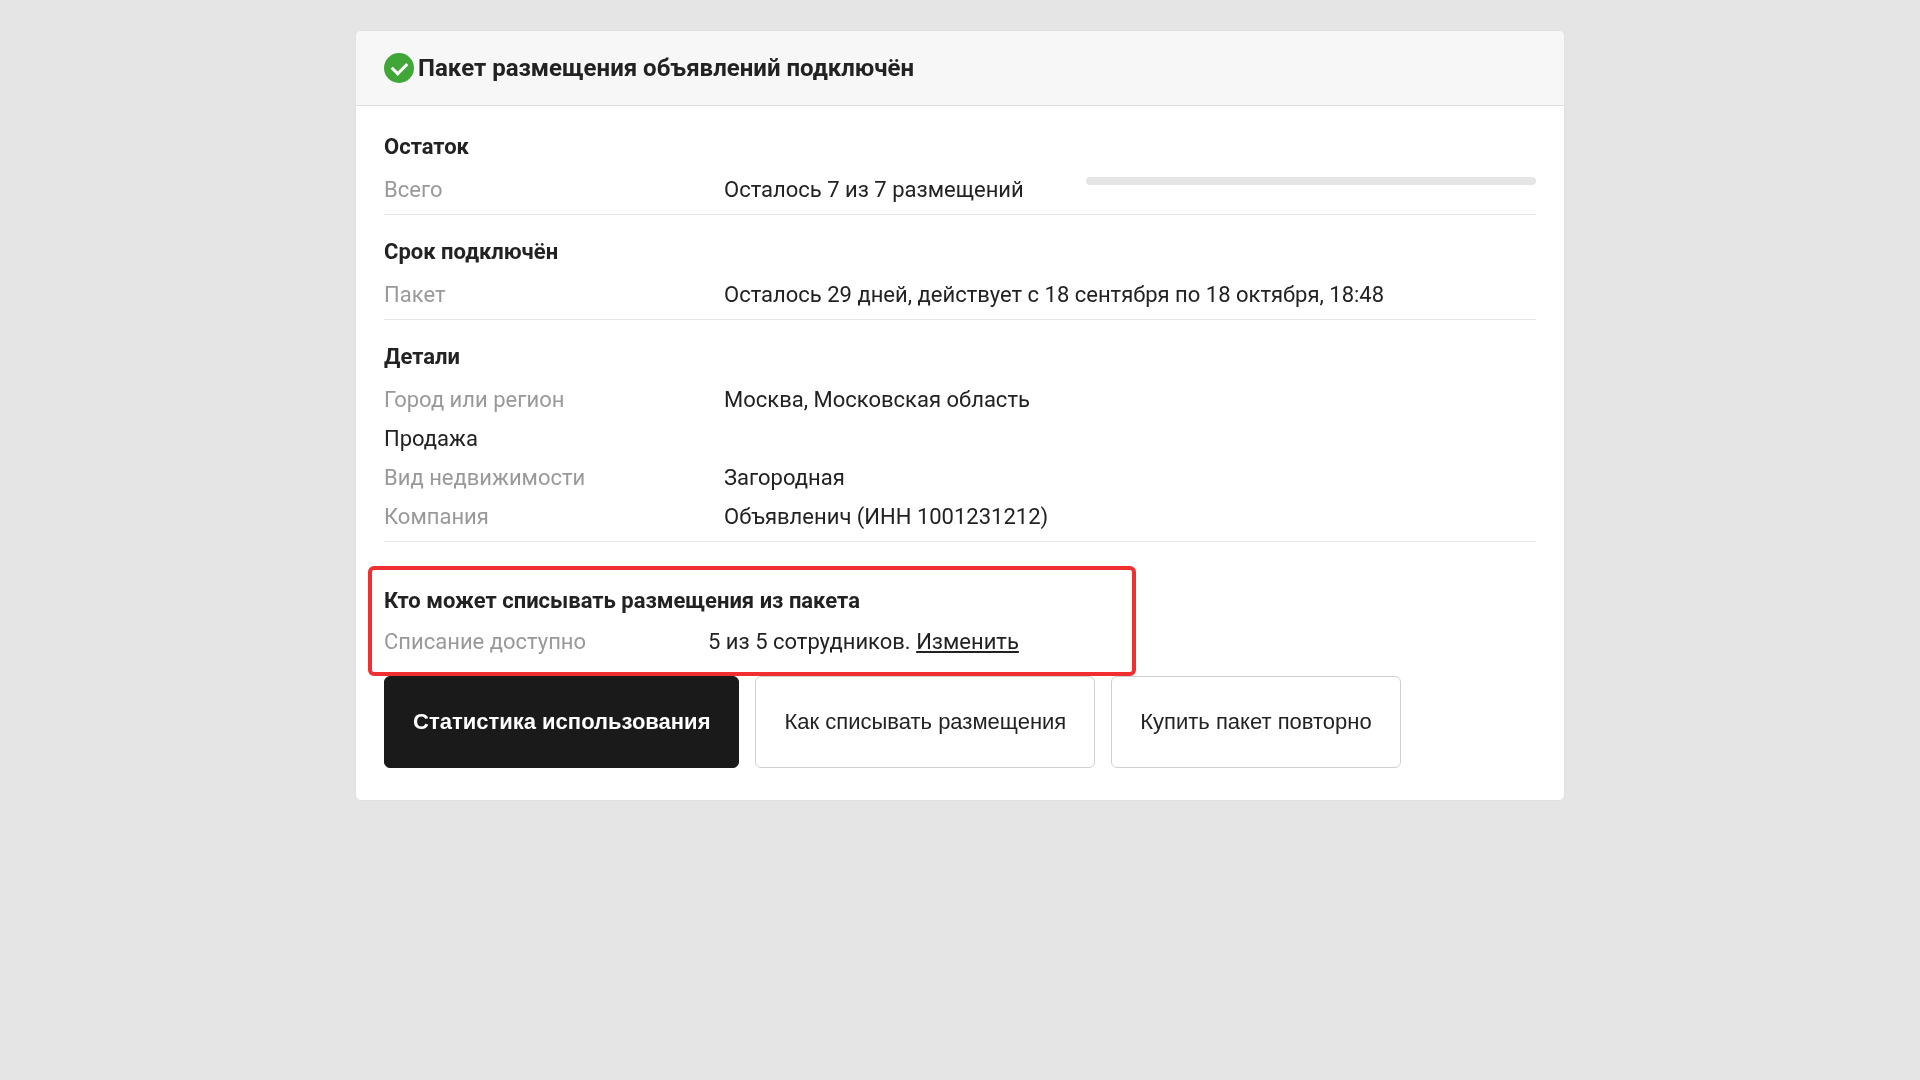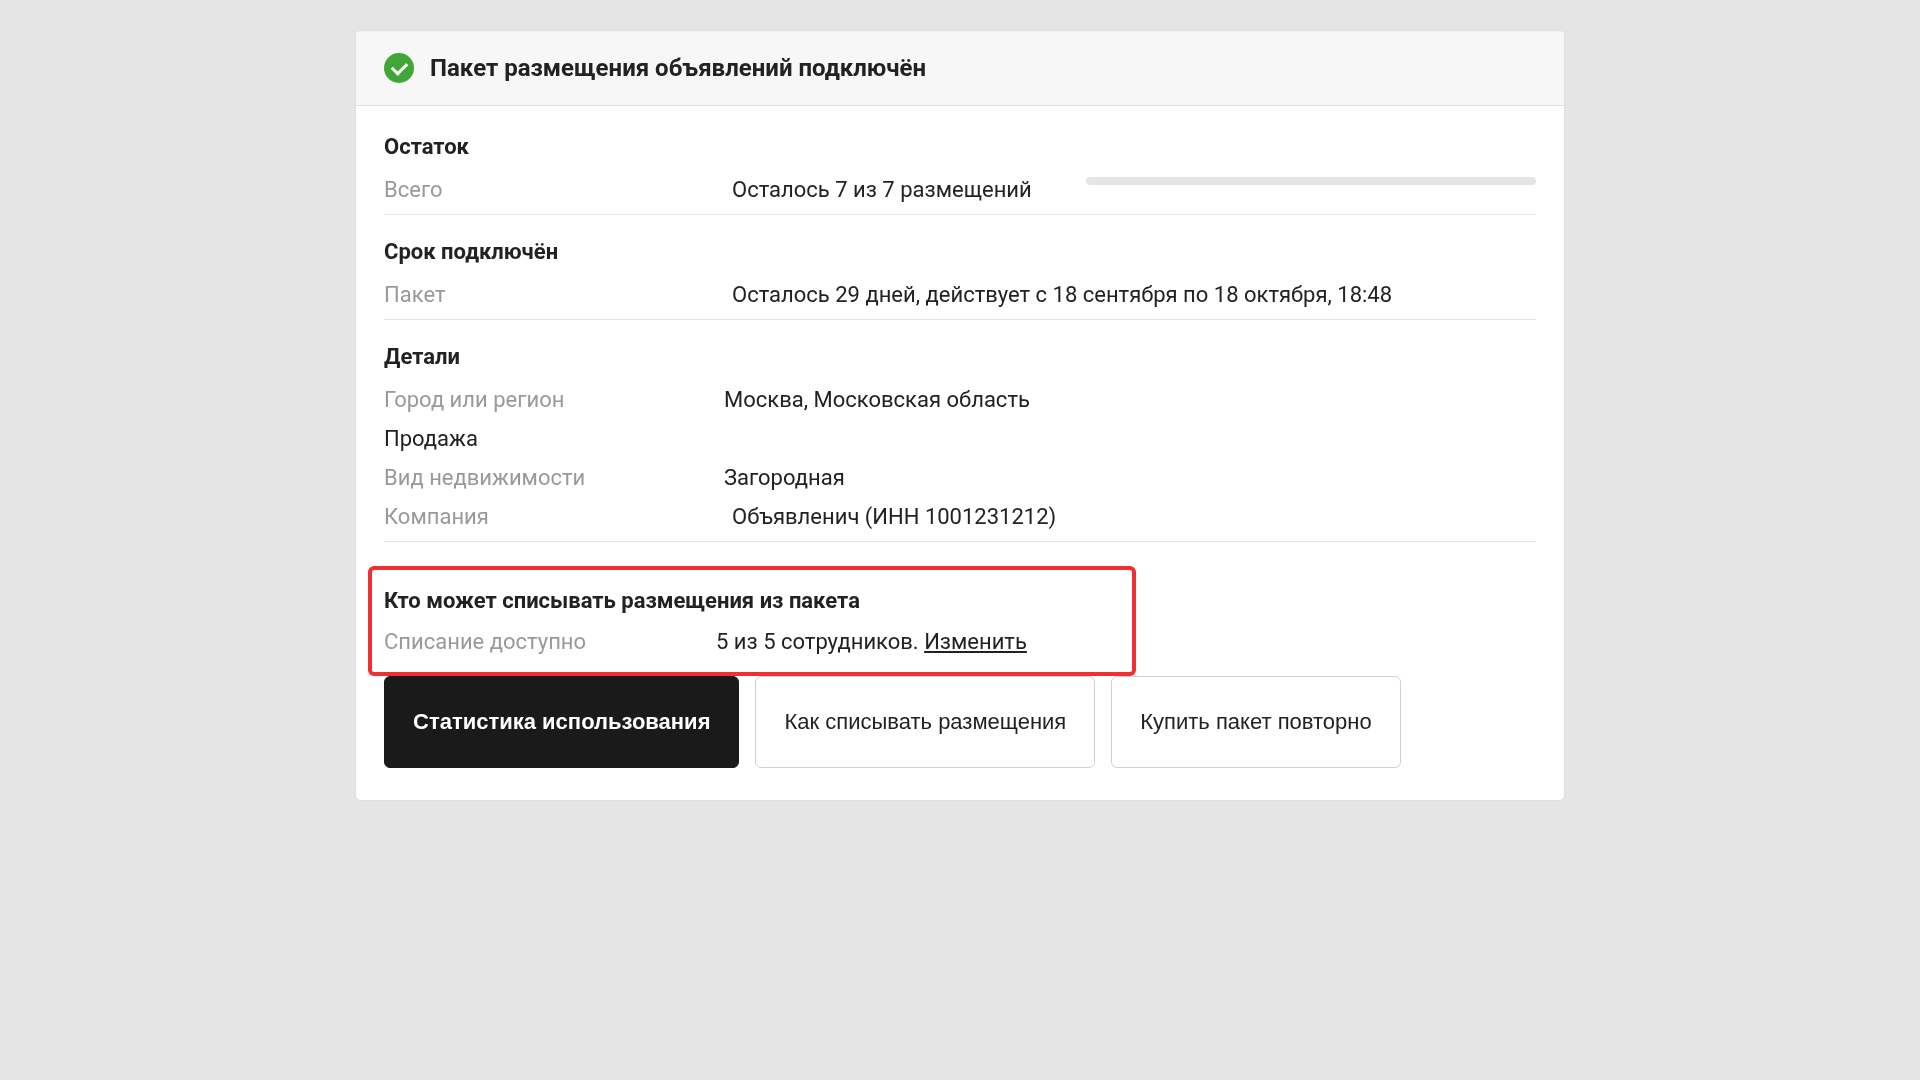--- a/index.html
+++ b/index.html
@@ -23,21 +23,21 @@
       border: 1px solid #e0e0e0;
       border-radius: 6px;
       overflow: hidden;
     }
     .card-header {
       background: #f7f7f7;
       border-bottom: 1px solid #e0e0e0;
       padding: 22px 28px;
       display: flex;
       align-items: center;
-      gap: 16px;
+      gap: 4px;
     }
     .check-icon {
       width: 30px;
       height: 30px;
       background: #3fa637;
       border-radius: 50%;
       display: flex;
       align-items: center;
       justify-content: center;
       flex-shrink: 0;
@@ -74,21 +74,20 @@
       font-weight: 700;
       color: #222;
       margin-bottom: 18px;
     }
     .row {
       display: flex;
       margin-bottom: 14px;
     }
     .row:last-child {
       margin-bottom: 0;
-      gap: 8px;
     }
     .row-label {
       width: 340px;
       flex-shrink: 0;
       color: #999;
       font-size: 22px;
     }
     .row-value {
       color: #222;
       font-size: 22px;

